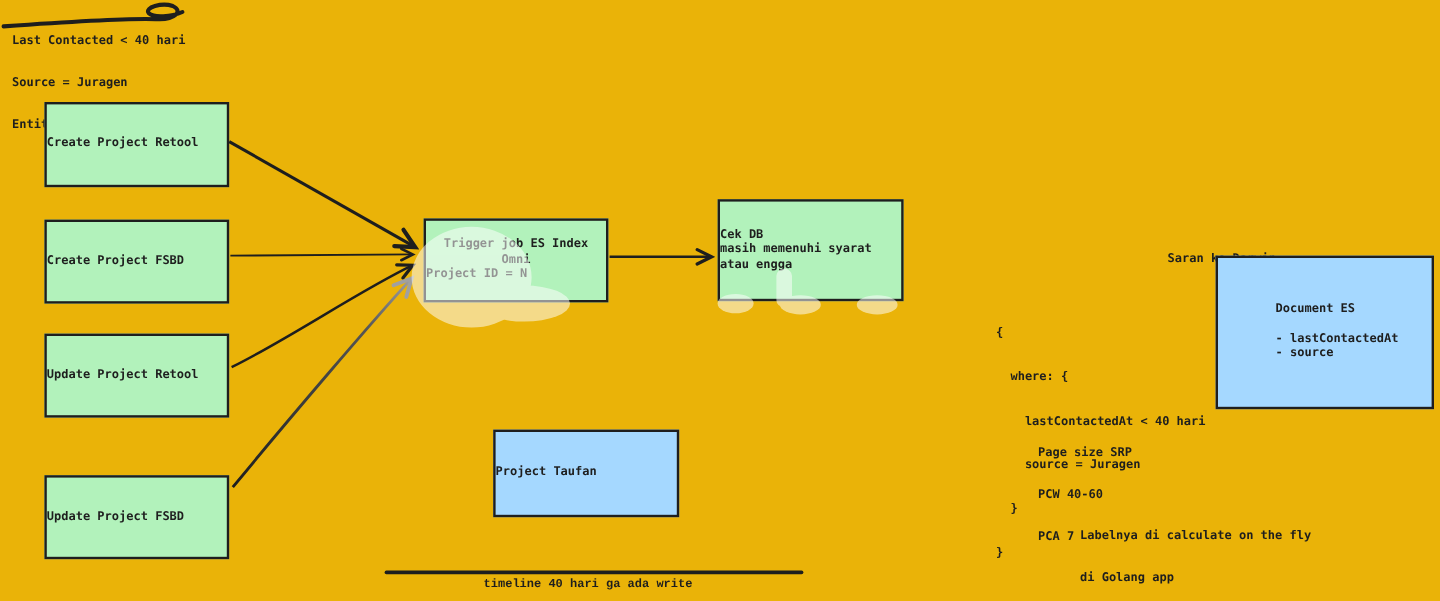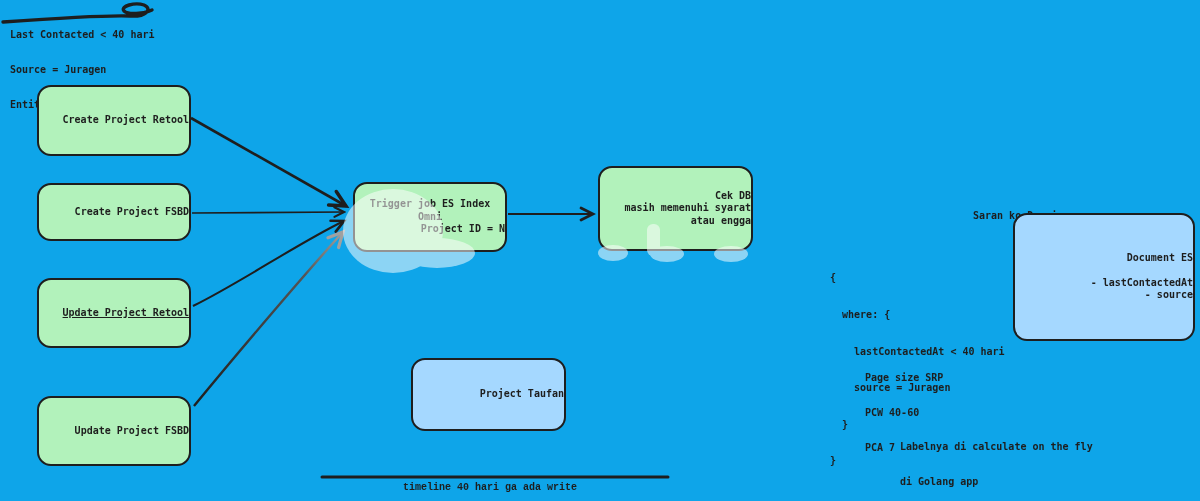--- a/index.html
+++ b/index.html
@@ -1,23 +1,23 @@
 <!DOCTYPE html>
 <html style="--green: #b2f2bb; --blue: #a5d8ff; --stroke: #1e1e1e; --text: #1e1e1e; --muted-arrow: #a0a0a0;"><head>
 <meta charset="utf-8">
 <style>
   html,body{margin:0;padding:0;background:#fff;}
   #canvas{
-    position:relative;width:1200px;height:501px;background:#0ea5e9;
+    position:relative;width:1200px;height:501px;background:#eab308;
     font-family:"DejaVu Sans Mono","Liberation Mono",monospace;
     color:var(--text,#1e1e1e);overflow:hidden;
   }
   .node{
-    position:absolute;border:2px solid var(--stroke,#1e1e1e);border-radius:14px;
-    display:flex;flex-direction:column;align-items:flex-end;justify-content:center;
+    position:absolute;border:2px solid var(--stroke,#1e1e1e);border-radius:0;
+    display:flex;flex-direction:column;align-items:flex-start;justify-content:center;
     text-align:center;font-size:10px;font-weight:700;line-height:1.25;
     box-sizing:border-box;z-index:1;
   }
   .green{background:var(--green,#b2f2bb);}
   .blue{background:var(--blue,#a5d8ff);}
   .note{position:absolute;font-size:10px;font-weight:700;line-height:11.8px;white-space:pre;z-index:1;}
   .code{line-height:12.2px;}
   svg.overlay{position:absolute;left:0;top:0;z-index:2;pointer-events:none;}
   .doc-gap{height:12px;}
   .tl-label{position:absolute;left:340px;top:482px;width:300px;text-align:center;
@@ -31,44 +31,44 @@
   <div class="note" style="left:10px;top:5px;">
     <div>Last Contacted &lt; 40 hari</div>
     <div>Source = Juragen</div>
     <div>Entity = Project</div>
   </div>
 
   <div class="node green" style="left:37px;top:85px;width:154px;height:71px;">
     <span>Create Project Retool</span>
   </div>
 
-  <div class="node green" style="left:37px;top:183px;width:154px;height:58px;padding-left:15px;">
+  <div class="node green" style="left:37px;top:183px;width:154px;height:70px;">
     <span>Create Project FSBD</span>
   </div>
 
-  <div class="node green" style="left:37px;top:278px;width:154px;height:70px;text-decoration:underline;">
+  <div class="node green" style="left:37px;top:278px;width:154px;height:70px;">
     <span>Update Project Retool</span>
   </div>
 
   <div class="node green" style="left:37px;top:396px;width:154px;height:70px;">
     <span>Update Project FSBD</span>
   </div>
 
   <div class="node green" style="left:353px;top:182px;width:154px;height:70px;">
     <span>Trigger job ES Index Omni</span>
     <span>Project ID = N</span>
   </div>
 
   <div class="node green" style="left:598px;top:166px;width:155px;height:85px;">
     <span>Cek DB</span>
     <span>masih memenuhi syarat</span>
     <span>atau engga</span>
   </div>
 
-  <div class="node blue" style="left:411px;top:358px;width:155px;height:73px;padding-left:13px;">
+  <div class="node blue" style="left:411px;top:358px;width:155px;height:73px;">
     <span>Project Taufan</span>
   </div>
 
   <div class="note" style="left:973px;top:186px;">
     <div>Saran ko Darwin</div>
   </div>
 
   <div class="node blue" style="left:1013px;top:213px;width:182px;height:128px;padding-left:48px;">
     <span>Document ES</span>
     <span class="doc-gap"></span>

